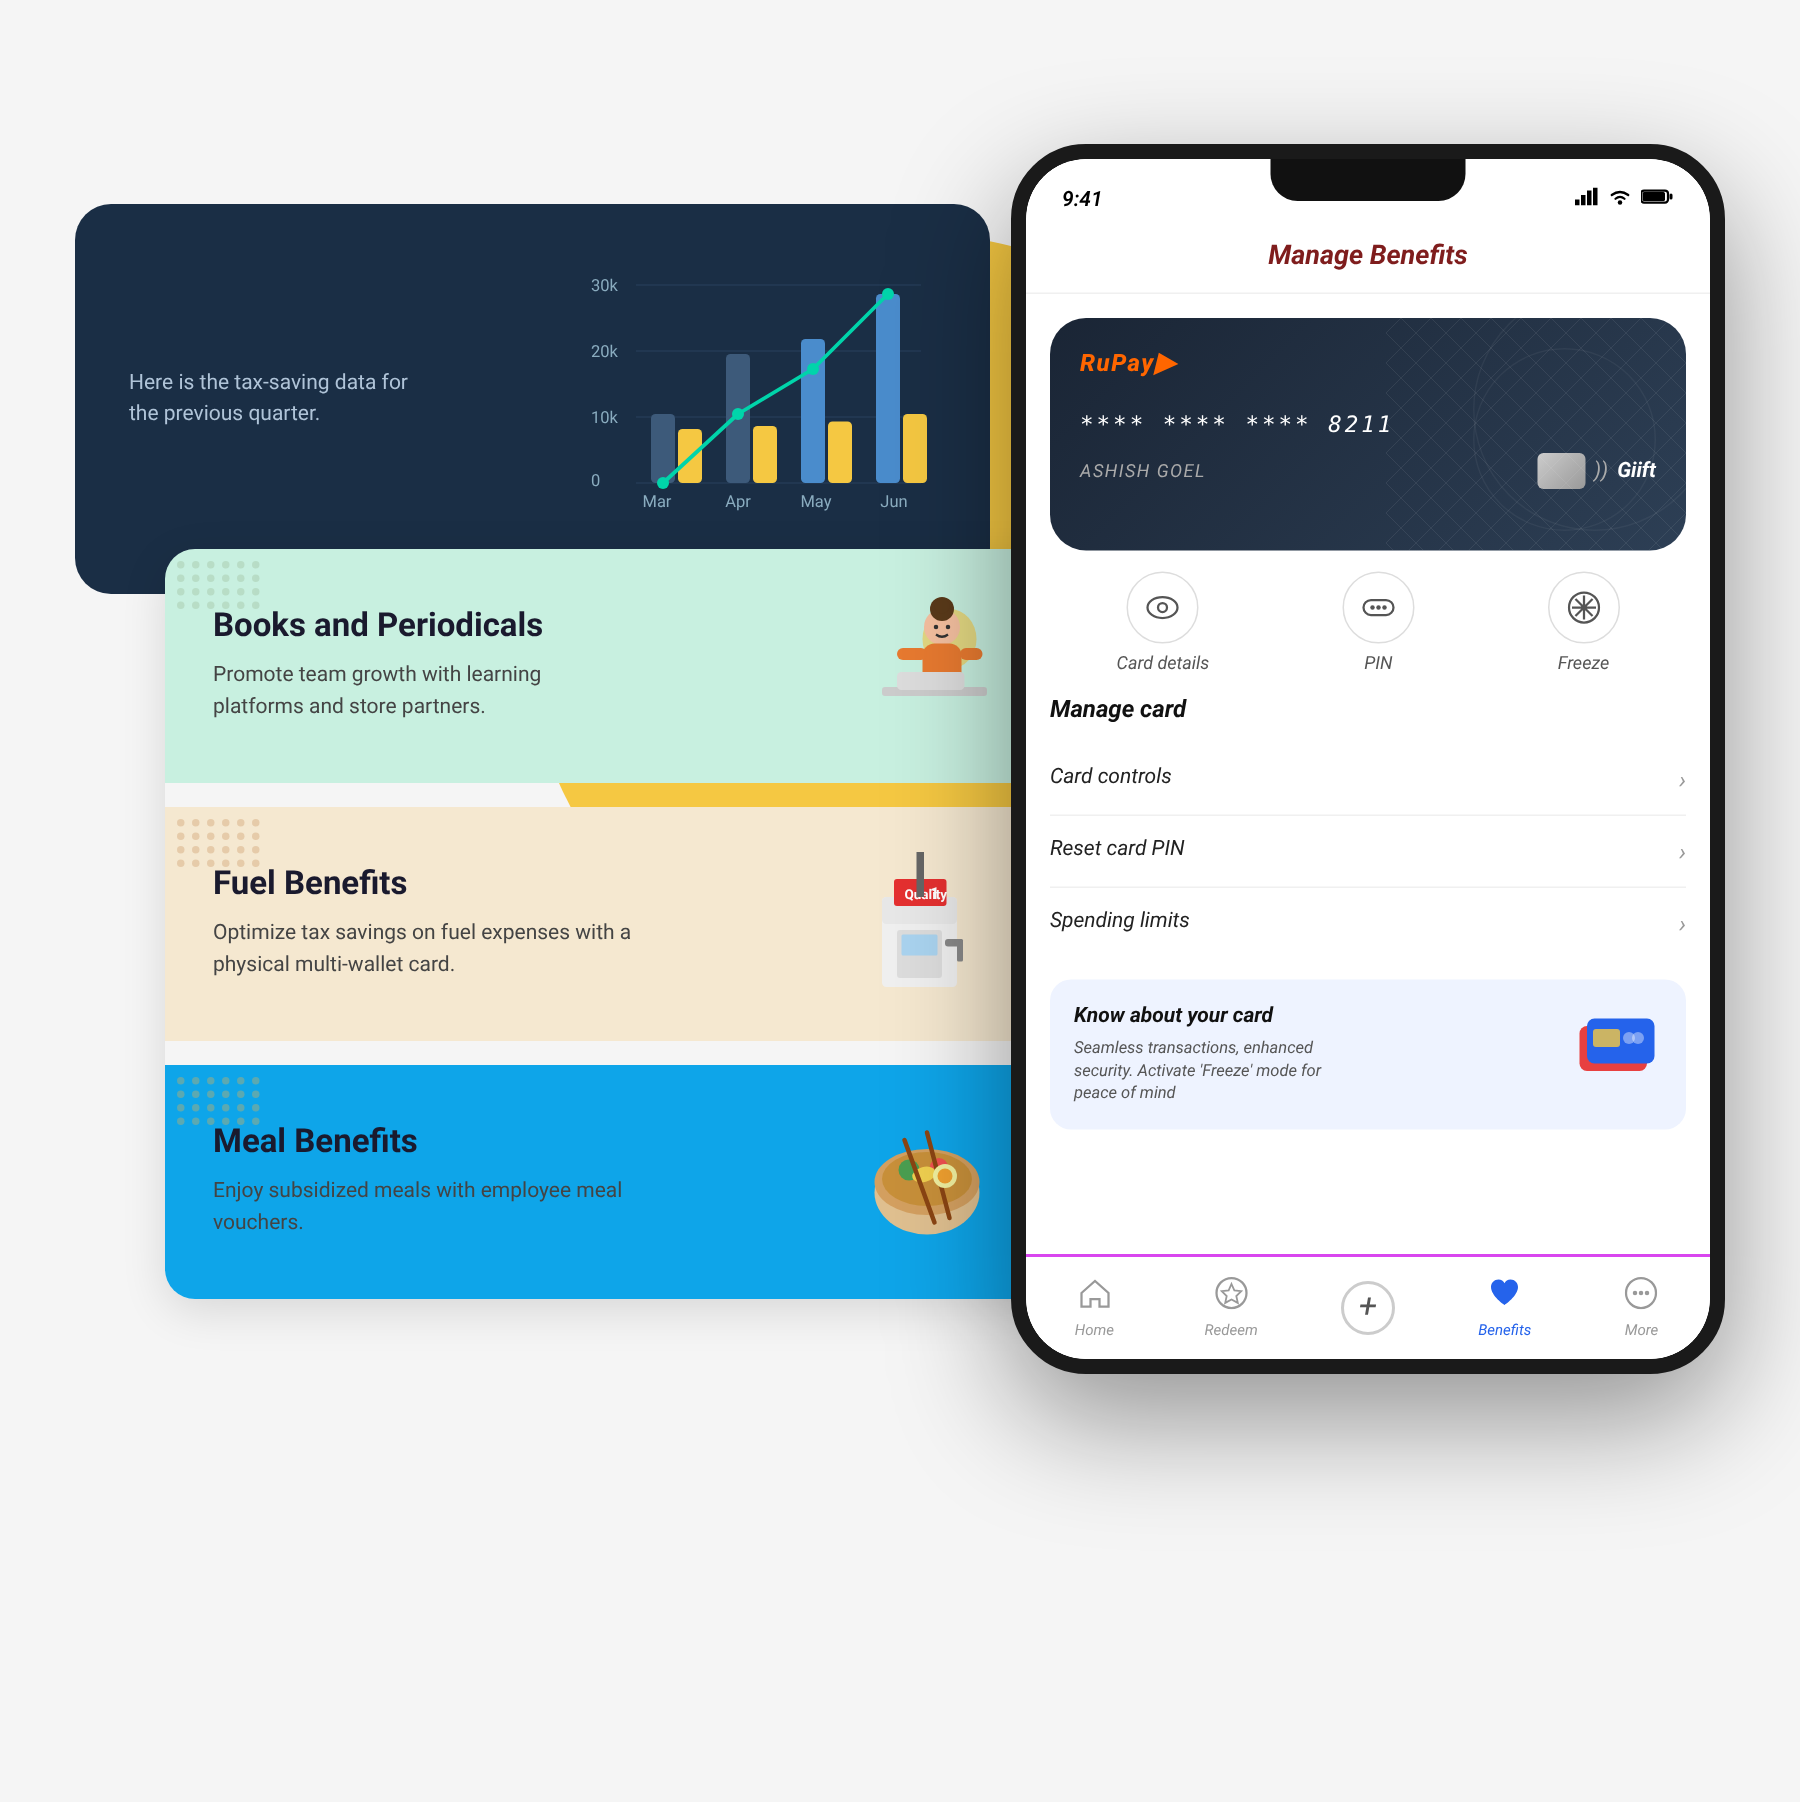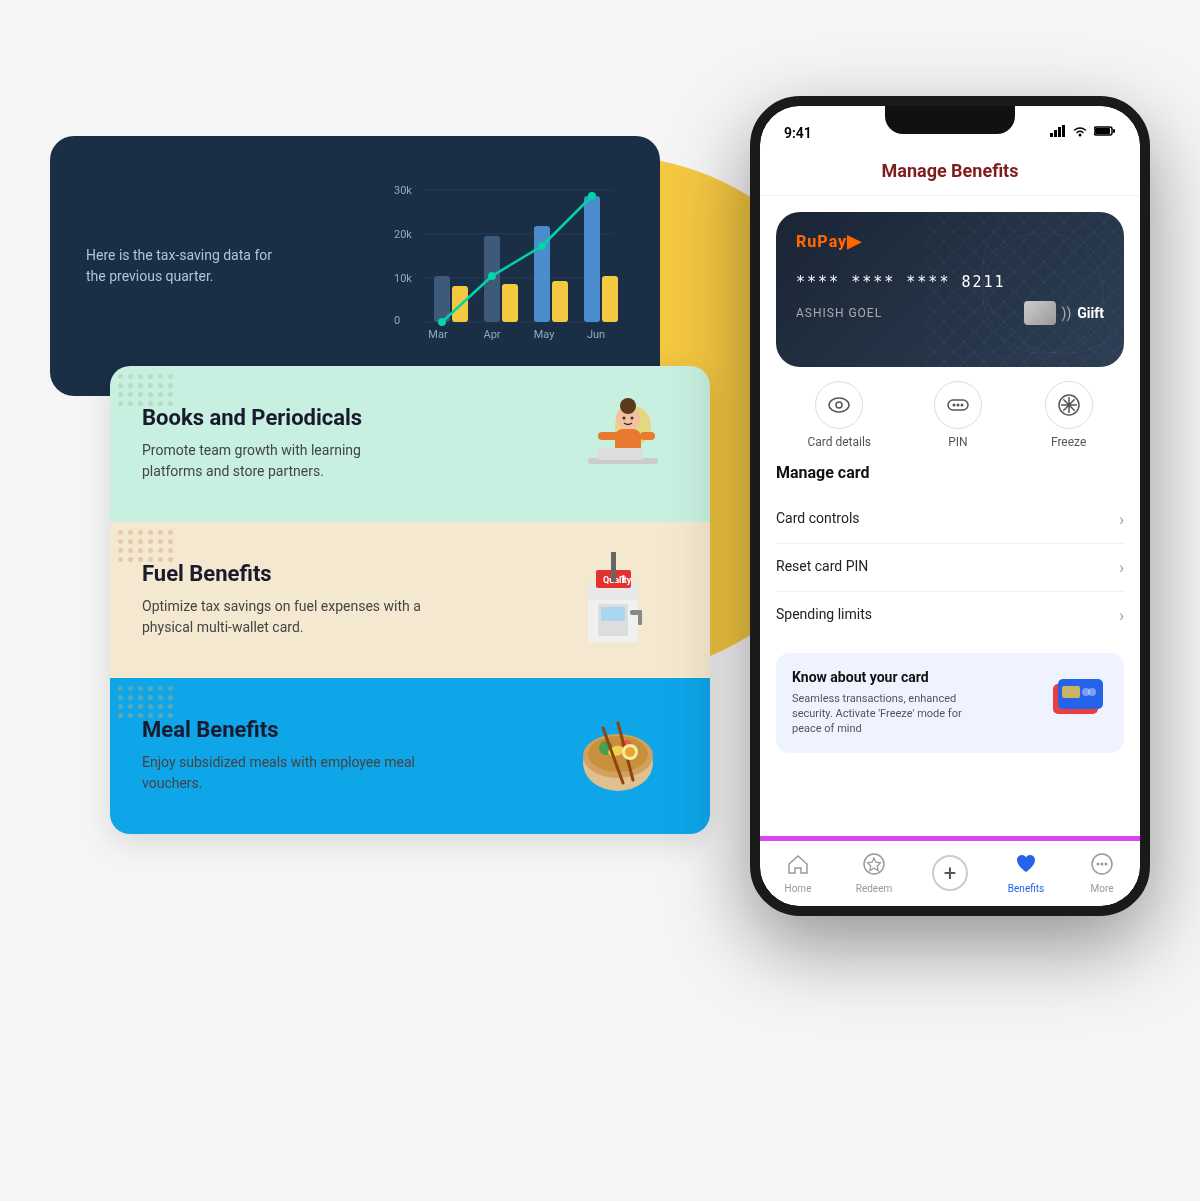--- a/index.html
+++ b/index.html
@@ -79,21 +79,21 @@
 
     
     .benefits-list {
       position: absolute;
       top: 290px;
       left: 60px;
       width: 600px;
       z-index: 3;
       display: flex;
       flex-direction: column;
-      gap: 0;
+      gap: 16px;
       border-radius: 20px;
       overflow: hidden;
       box-shadow: 0 8px 30px rgba(0,0,0,0.12);
     }
 
     .benefit-card {
       display: flex;
       align-items: center;
       justify-content: space-between;
       padding: 28px 32px;
@@ -146,28 +146,29 @@
     }
 
     .benefit-card:nth-child(2) .dot { background: #d0a070; }
     .benefit-card:nth-child(3) .dot { background: #d0b060; }
 
     
     .phone-mockup {
       position: absolute;
       top: 20px;
       right: 0px;
-      width: 400px;
+      width: 476px;
       height: 820px;
       background: #111;
       border-radius: 50px;
       box-shadow: 0 30px 80px rgba(0,0,0,0.4);
       z-index: 10;
       overflow: hidden;
       border: 10px solid #1a1a1a;
+      font-style: italic;
     }
 
     .phone-screen {
       width: 100%;
       height: 100%;
       background: #fff;
       border-radius: 40px;
       overflow: hidden;
       display: flex;
       flex-direction: column;
@@ -422,21 +423,21 @@
     }
 
     .know-card-icon {
       font-size: 36px;
     }
 
     
     .bottom-nav {
       height: 70px;
       background: #fff;
-      border-top: 5px solid #d946ef;
+      border-top: 2px solid #d946ef;
       display: flex;
       align-items: center;
       justify-content: space-around;
       flex-shrink: 0;
     }
 
     .nav-item {
       display: flex;
       flex-direction: column;
       align-items: center;

